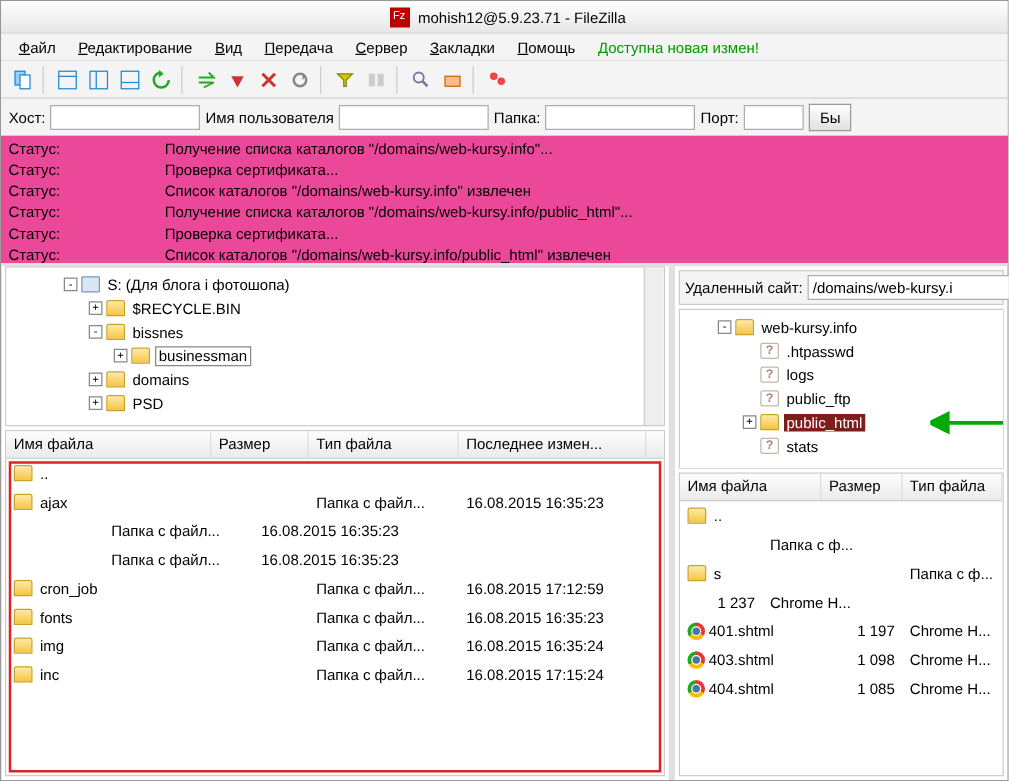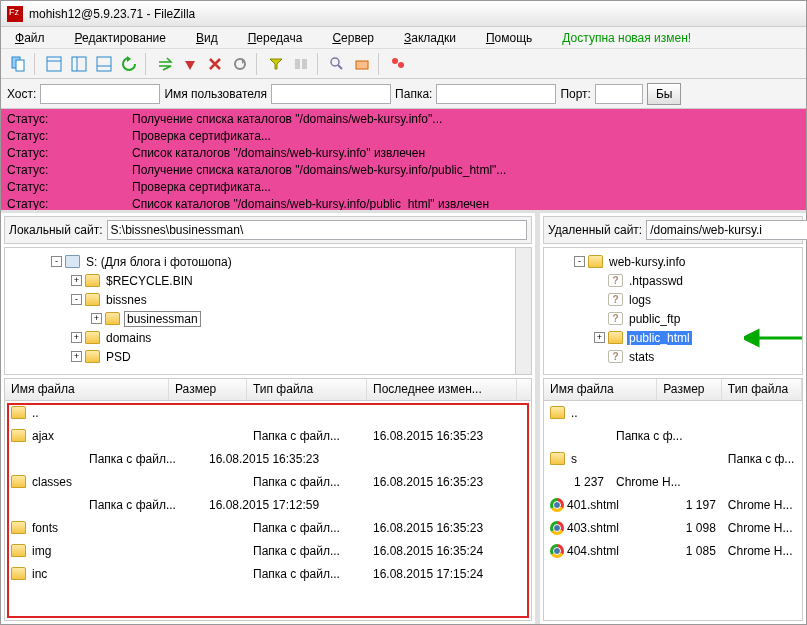--- a/index.html
+++ b/index.html
@@ -1,25 +1,25 @@
 <!DOCTYPE html>
 <html><head>
 <meta charset="utf-8">
 <style>
 * { box-sizing: border-box; margin: 0; padding: 0; font-family: "Segoe UI", Tahoma, sans-serif; font-size: 12px; }
 body { background: #f0f0f0; width: 807px; height: 625px; overflow: hidden; }
 
 .window { width: 807px; height: 625px; background: #fff; border: 1px solid #999; display: flex; flex-direction: column; }
 
-.title-bar { background: linear-gradient(#fff, #e6e6e6); height: 26px; display: flex; align-items: center; padding-left: 6px; gap: 6px; border-bottom: 1px solid #ccc; }
+.title-bar { background: linear-gradient(#fff, #e6e6e6); height: 26px; display: flex; align-items: center; padding-left: 6px; gap: 6px; border-bottom: 1px solid #ccc; justify-content: center; }
 .title-bar .fz-icon { width: 16px; height: 16px; background: #b00; display: inline-block; position: relative; font-size: 0; }
 .title-bar .fz-icon::before { content: "Fz"; font-size: 9px; color: #fff; position: absolute; top: 1px; left: 2px; }
 .title-text { font-size: 12px; }
 
-.menu-bar { height: 22px; display: flex; align-items: center; padding: 2px 6px; gap: 14px; background: #f4f4f4; border-bottom: 1px solid #ddd; }
+.menu-bar { height: 22px; display: flex; align-items: center; padding: 2px 6px; gap: 2px; background: #f4f4f4; border-bottom: 1px solid #ddd; }
 .menu-item { padding: 2px 8px; cursor: default; }
 .menu-item u { text-decoration: underline; }
 .menu-item.green { color: #090; }
 
 .toolbar { height: 30px; background: #f4f4f4; border-bottom: 1px solid #ccc; display: flex; align-items: center; padding: 2px 6px; gap: 3px; }
 .tb-btn { width: 22px; height: 22px; border: 1px solid transparent; display: flex; align-items: center; justify-content: center; }
 .tb-sep { width: 4px; height: 22px; border-left: 1px solid #ccc; margin: 0 2px; }
 .tb-btn svg { width: 16px; height: 16px; }
 
 .quick-row { height: 30px; background: #f4f4f4; border-bottom: 1px solid #ccc; display: flex; align-items: center; padding: 3px 6px; gap: 4px; }
@@ -42,21 +42,21 @@
 .site-row label { white-space: nowrap; }
 
 .tree { flex: 0 0 128px; background: #fff; border: 1px solid #ccc; margin: 0 3px 3px 3px; overflow: auto; position: relative; padding: 4px 0; }
 .tree-row { display: flex; align-items: center; height: 19px; padding-left: var(--ind, 10px); white-space: nowrap; gap: 1px; }
 .tree-row .exp { width: 11px; height: 11px; border: 1px solid #888; display: inline-flex; align-items: center; justify-content: center; font-size: 9px; line-height: 1; margin-right: 2px; background: #fff; cursor: pointer; }
 .tree-row .exp.empty { border: none; }
 .folder-ico { width: 15px; height: 13px; background: linear-gradient(#ffe9a6,#f5c645); border: 1px solid #c9a227; border-radius: 2px 2px 0 0; margin-right: 3px; flex-shrink: 0; }
 .drive-ico { width: 15px; height: 13px; background: #d9e7f5; border: 1px solid #7a99b8; border-radius: 1px; margin-right: 3px; flex-shrink: 0; }
 .q-ico { width: 15px; height: 13px; background: #fff; border: 1px solid #bba; border-radius: 2px; margin-right: 3px; flex-shrink: 0; font-size: 10px; text-align: center; line-height: 11px; color: #a87; font-weight: bold; }
 .tree-row .lbl { padding: 0 2px; }
-.tree-row .lbl.sel { background: #3b82f6; color: #fff; }
+.tree-row .lbl.sel { background: #7f1d1d; color: #fff; }
 .tree-row .lbl.box { border: 1px solid #888; padding: 0 2px; }
 
 .list-wrap { flex: 1; background: #fff; border: 1px solid #ccc; margin: 0 3px 3px 3px; overflow: hidden; position: relative; display: flex; flex-direction: column; }
 .list-head { display: flex; background: linear-gradient(#fdfdfd,#ebebeb); border-bottom: 1px solid #ccc; height: 22px; }
 .col-h { border-right: 1px solid #ddd; padding: 3px 6px; white-space: nowrap; overflow: hidden; }
 .list-body { flex: 1; overflow: auto; position: relative; }
 .redbox { border: 2px solid #d22; position: absolute; inset: 2px; pointer-events: none; }
 .row { display: flex; align-items: center; height: 23px; }
 .cell { padding: 2px 6px; white-space: nowrap; overflow: hidden; display: flex; align-items: center; gap: 3px; }
 .chrome-ico { width: 14px; height: 14px; border-radius: 50%; background: conic-gradient(#e33 0 33%, #fb0 33% 66%, #2a2 66% 100%); position: relative; flex-shrink: 0; }
@@ -212,24 +212,20 @@
       </div>
       <div class="log-line">
         <span class="log-label">Статус:</span>
         <span>Список каталогов "/domains/web-kursy.info/public_html" извлечен</span>
       </div>
     </div>
 
   <div class="body-split">
 
     <div class="panel left">
-      <div class="site-row">
-        <label>Локальный сайт:</label>
-        <input value="S:\bissnes\businessman\" style="">
-      </div>
       <div class="tree" id="local-tree">
 
       <div class="tree-row" style="--ind: 46px;">
             <span class="exp">-</span>
             <span class="drive-ico"></span>
             <span class="lbl">S: (Для блога і фотошопа)</span>
           </div>
           <div class="tree-row" style="--ind: 66px;">
             <span class="exp">+</span>
             <span class="folder-ico"></span>
@@ -289,31 +285,31 @@
               <div class="cell" style="width:150px">16.08.2015 16:35:23</div>
             </div>
             <div class="row">
               <div class="cell" style="width:78px">
                 <span class="num"></span>
               </div>
               <div class="cell" style="width:120px">Папка с файл...</div>
               <div class="cell" style="width:150px">16.08.2015 16:35:23</div>
             </div>
             <div class="row">
-              <div class="cell" style="width:164px">
-                <span class="folder-ico"></span>
-                <span>classes</span>
-              </div>
               <div class="cell" style="width:78px">
                 <span class="num"></span>
               </div>
               <div class="cell" style="width:120px">Папка с файл...</div>
               <div class="cell" style="width:150px">16.08.2015 16:35:23</div>
             </div>
             <div class="row">
+              <div class="cell" style="width:164px">
+                <span class="folder-ico"></span>
+                <span>cron_job</span>
+              </div>
               <div class="cell" style="width:78px">
                 <span class="num"></span>
               </div>
               <div class="cell" style="width:120px">Папка с файл...</div>
               <div class="cell" style="width:150px">16.08.2015 17:12:59</div>
             </div>
             <div class="row">
               <div class="cell" style="width:164px">
                 <span class="folder-ico"></span>
                 <span>fonts</span>

